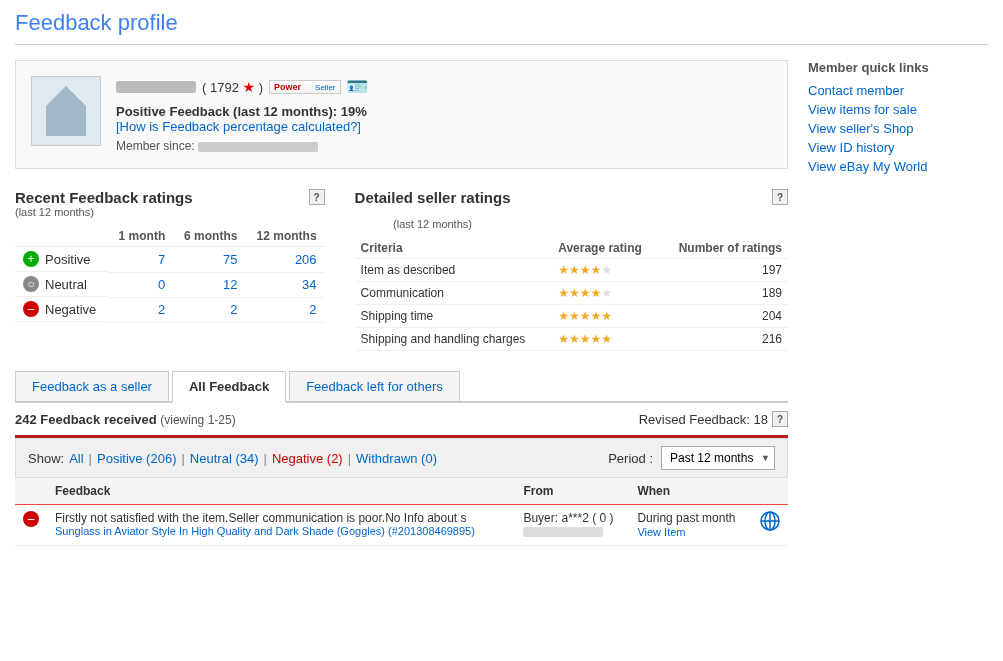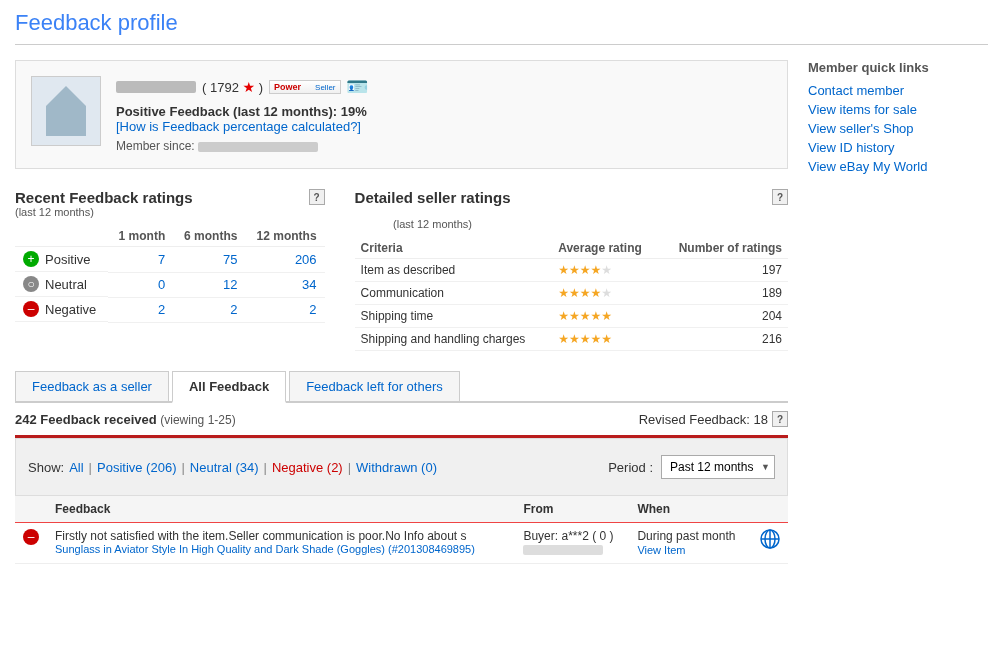--- a/index.html
+++ b/index.html
@@ -67,21 +67,21 @@
 
     
     .tabs-bar { display: flex; border-bottom: 2px solid #ccc; margin-bottom: 0; }
     .tab { padding: 7px 16px; border: 1px solid #ccc; border-bottom: none; background: #f5f5f5; color: #0066cc; cursor: pointer; font-size: 13px; margin-right: 3px; text-decoration: none; }
     .tab.active { background: #fff; color: #333; font-weight: bold; border-bottom: 2px solid #fff; margin-bottom: -2px; z-index: 1; position: relative; }
 
     
     .feedback-header { display: flex; justify-content: space-between; align-items: center; padding: 8px 0; border-bottom: 3px solid #b91c1c; gap: 39px; }
     .revised-feedback { font-size: 13px; display: flex; align-items: flex-end; gap: 4px; }
 
-    .filter-bar { background: #f0f0f0; border: 1px solid #ddd; padding: 16px 12px; display: flex; justify-content: space-between; align-items: center; margin-bottom: 0; }
+    .filter-bar { background: #f0f0f0; border: 1px solid #ddd; padding: 7px 12px; display: flex; justify-content: space-between; align-items: center; margin-bottom: 0; }
     .filter-left { display: flex; align-items: center; gap: 5px; font-size: 13px; }
     .filter-sep { color: #888; }
     .filter-link { color: #0066cc; text-decoration: none; }
     .period-section { display: flex; align-items: center; gap: 8px; font-size: 13px; justify-content: flex-end; }
     .period-select { border: 1px solid #aaa; padding: 4px 20px 4px 8px; font-size: 12px; background: #fff; appearance: none; -webkit-appearance: none; cursor: pointer; position: relative; }
     .select-wrapper { position: relative; display: inline-block; }
     .select-wrapper::after { content: '▼'; position: absolute; right: 5px; top: 50%; transform: translateY(-50%); font-size: 9px; color: #555; pointer-events: none; }
 
     
     .feedback-table { width: 100%; border-collapse: collapse; }

